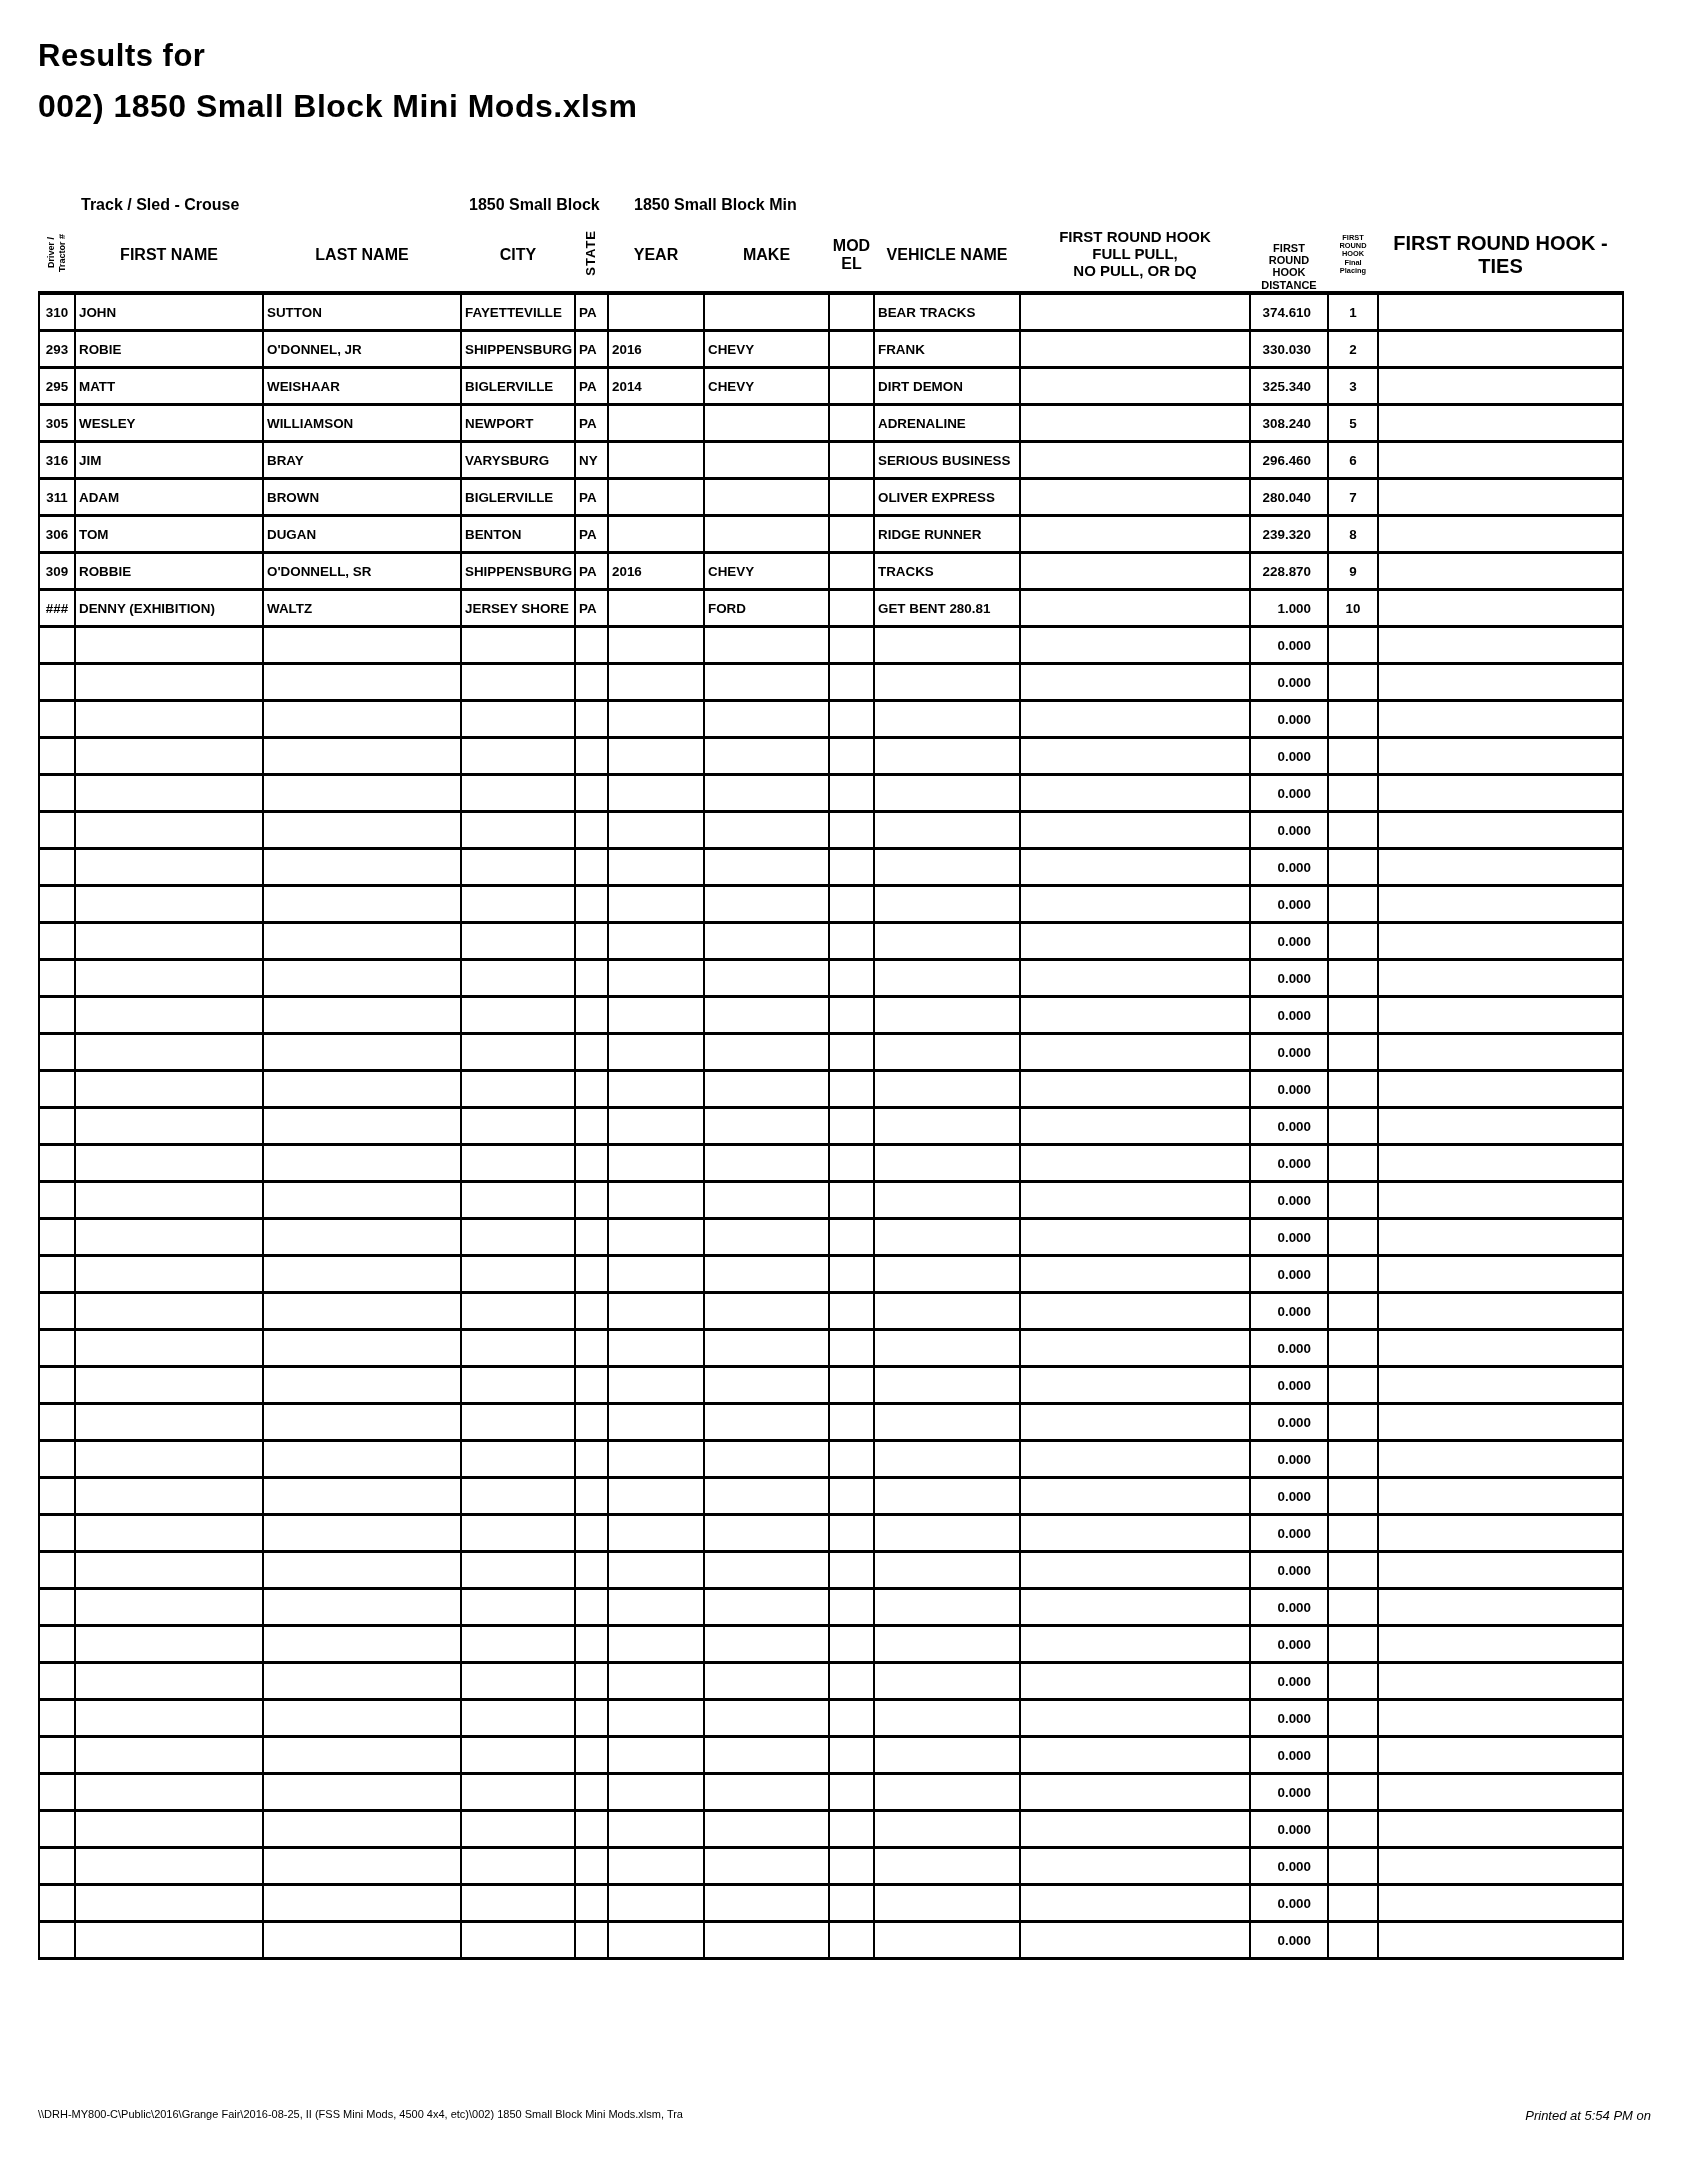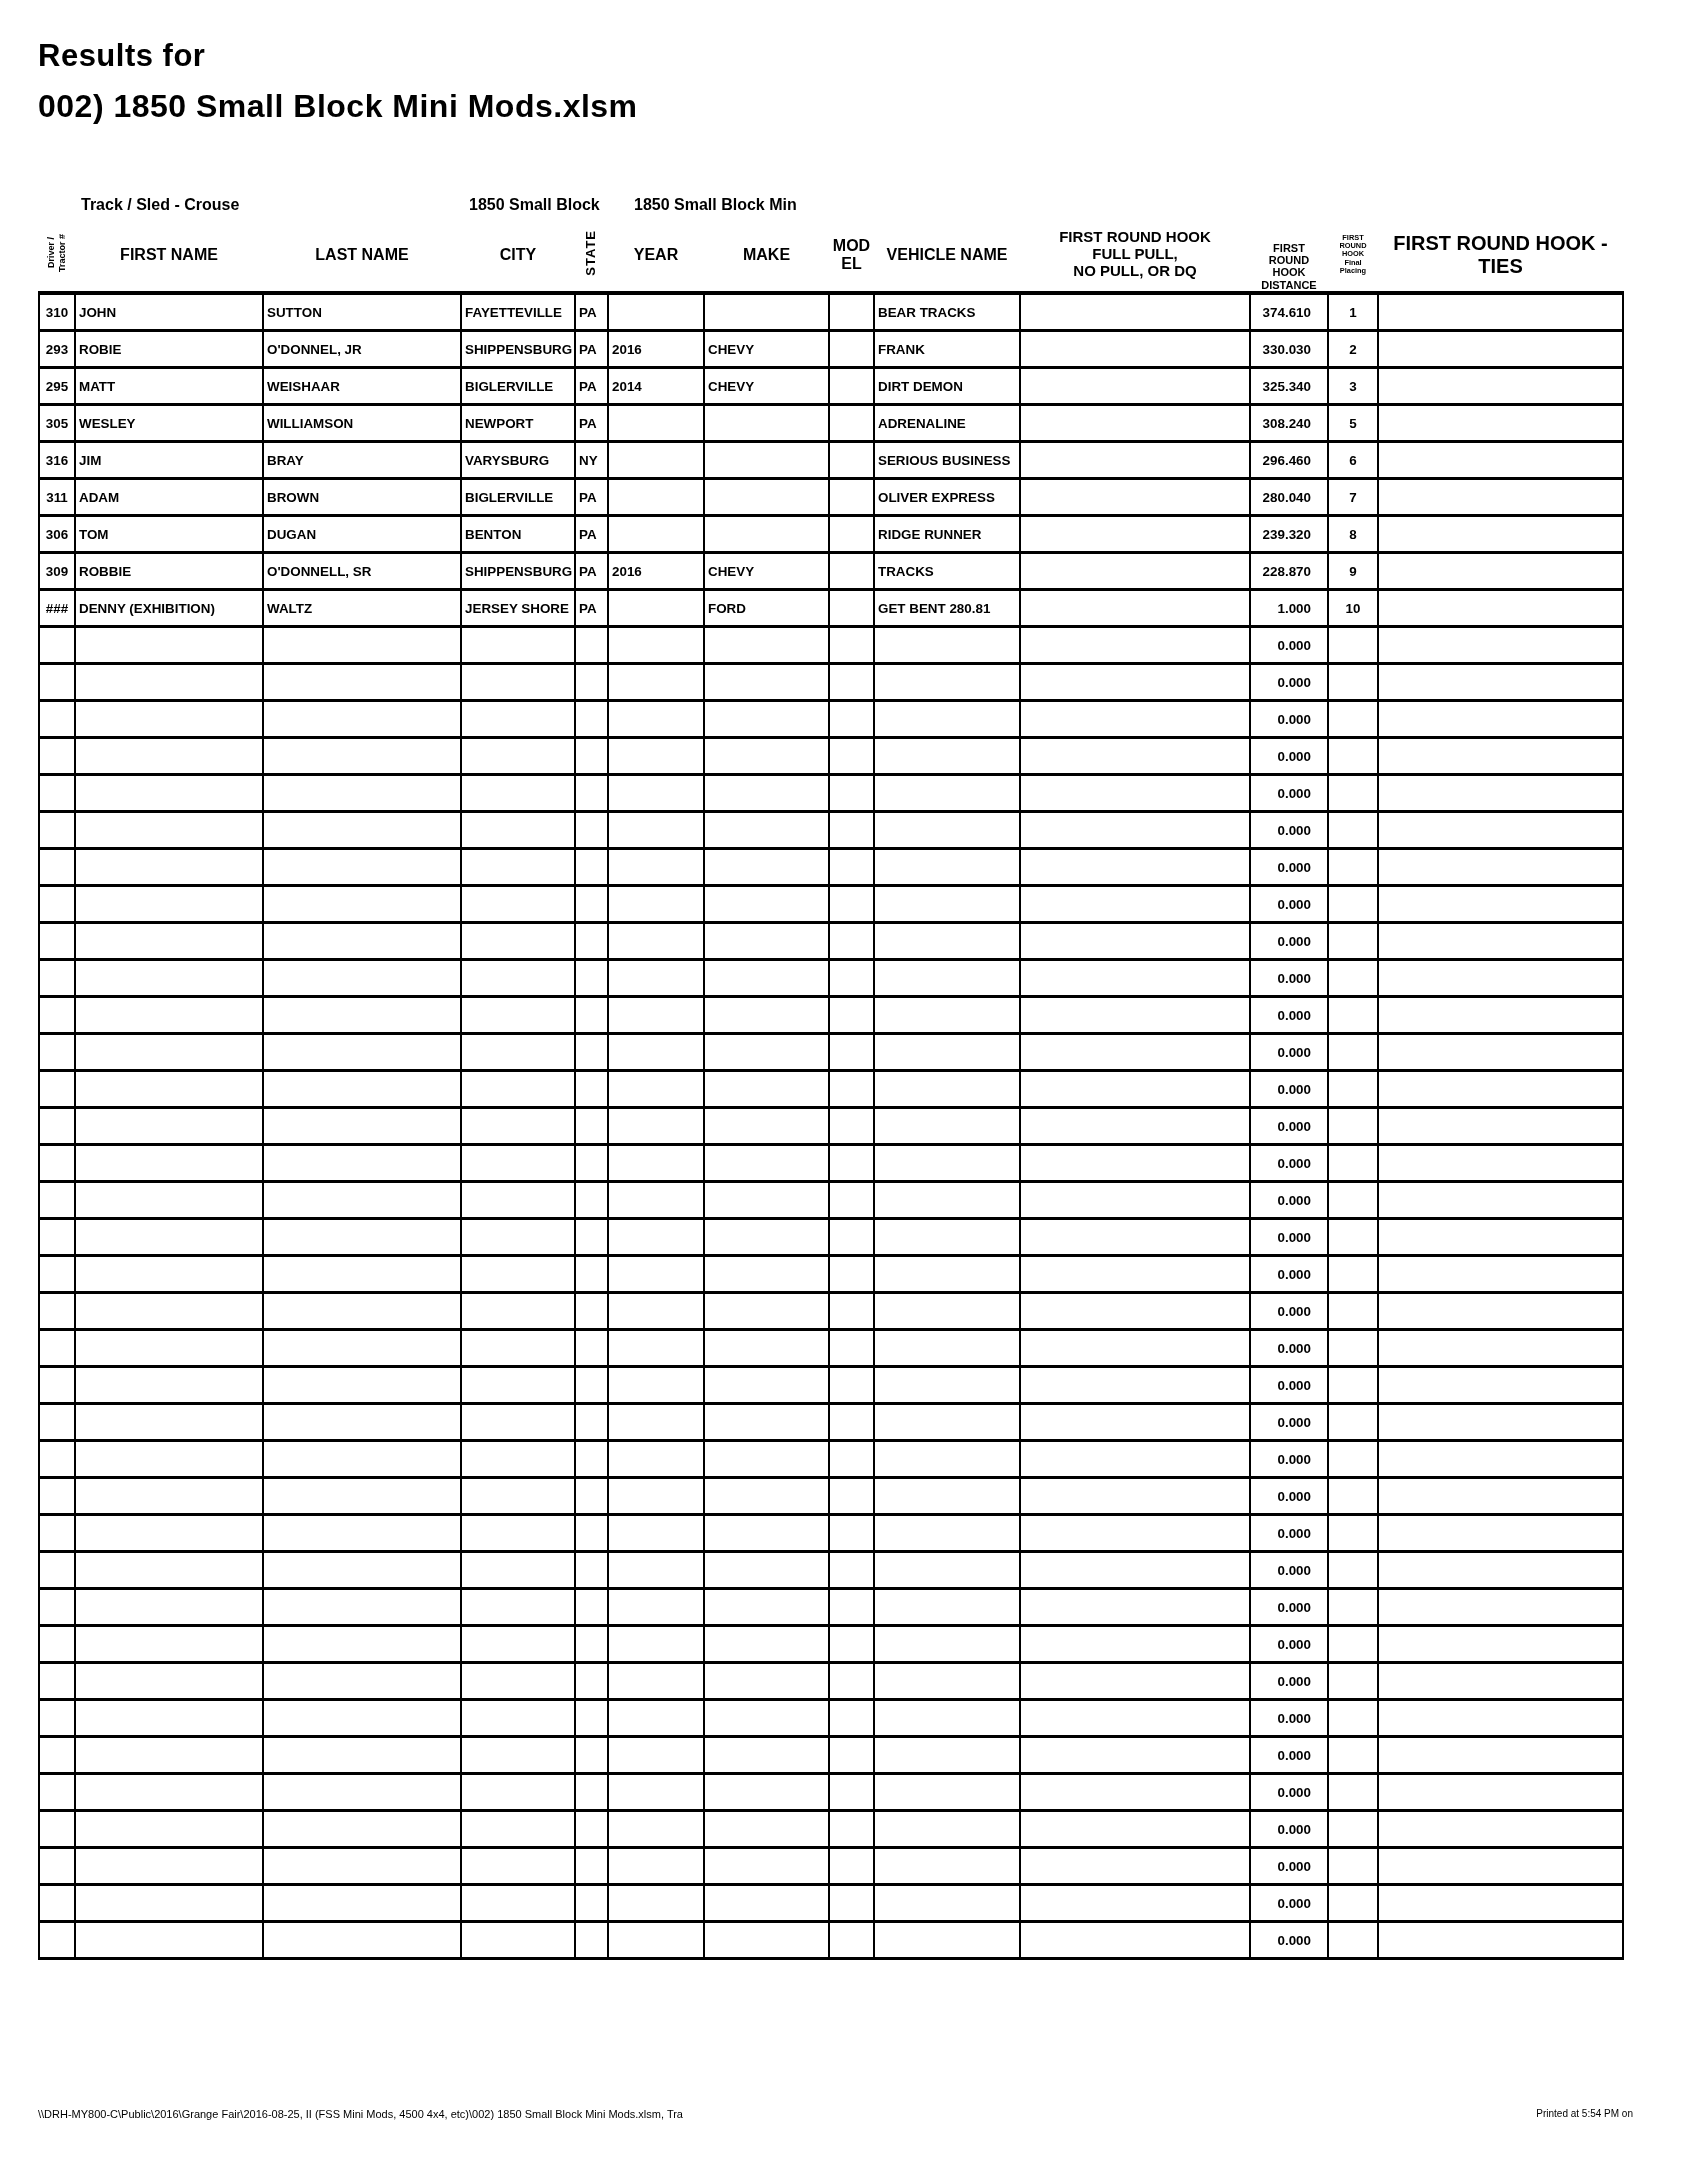--- a/index.html
+++ b/index.html
@@ -32,21 +32,21 @@
 
   tbody td{border-left:2px solid #000;border-right:2px solid #000;border-top:3px solid #000;border-bottom:3px solid #000;
      height:34px;font-size:13.4px;font-weight:bold;padding:0 3px;white-space:nowrap;overflow:visible;
      vertical-align:middle;text-align:left;}
   td.c-num{text-align:center;padding:0 1px;}
   td.c-dist{text-align:right;padding-right:16px;}
   td.c-place{text-align:center;}
 
   
   .footer-path{position:absolute;left:38px;top:2108px;font-size:11px;color:#000;white-space:nowrap;}
-  .footer-printed{position:absolute;right:50px;top:2108px;font-size:10px;color:#000;white-space:nowrap;}
+  .footer-printed{position:absolute;right:32px;top:2108px;font-size:13px;color:#000;white-space:nowrap;font-style:italic;}
 </style>
 </head>
 <body>
 
 <div class="page">
 
   <div class="title-block">
     <div class="title-line1">Results for</div>
     <div class="title-line2">002) 1850 Small Block Mini Mods.xlsm</div>
   </div>

